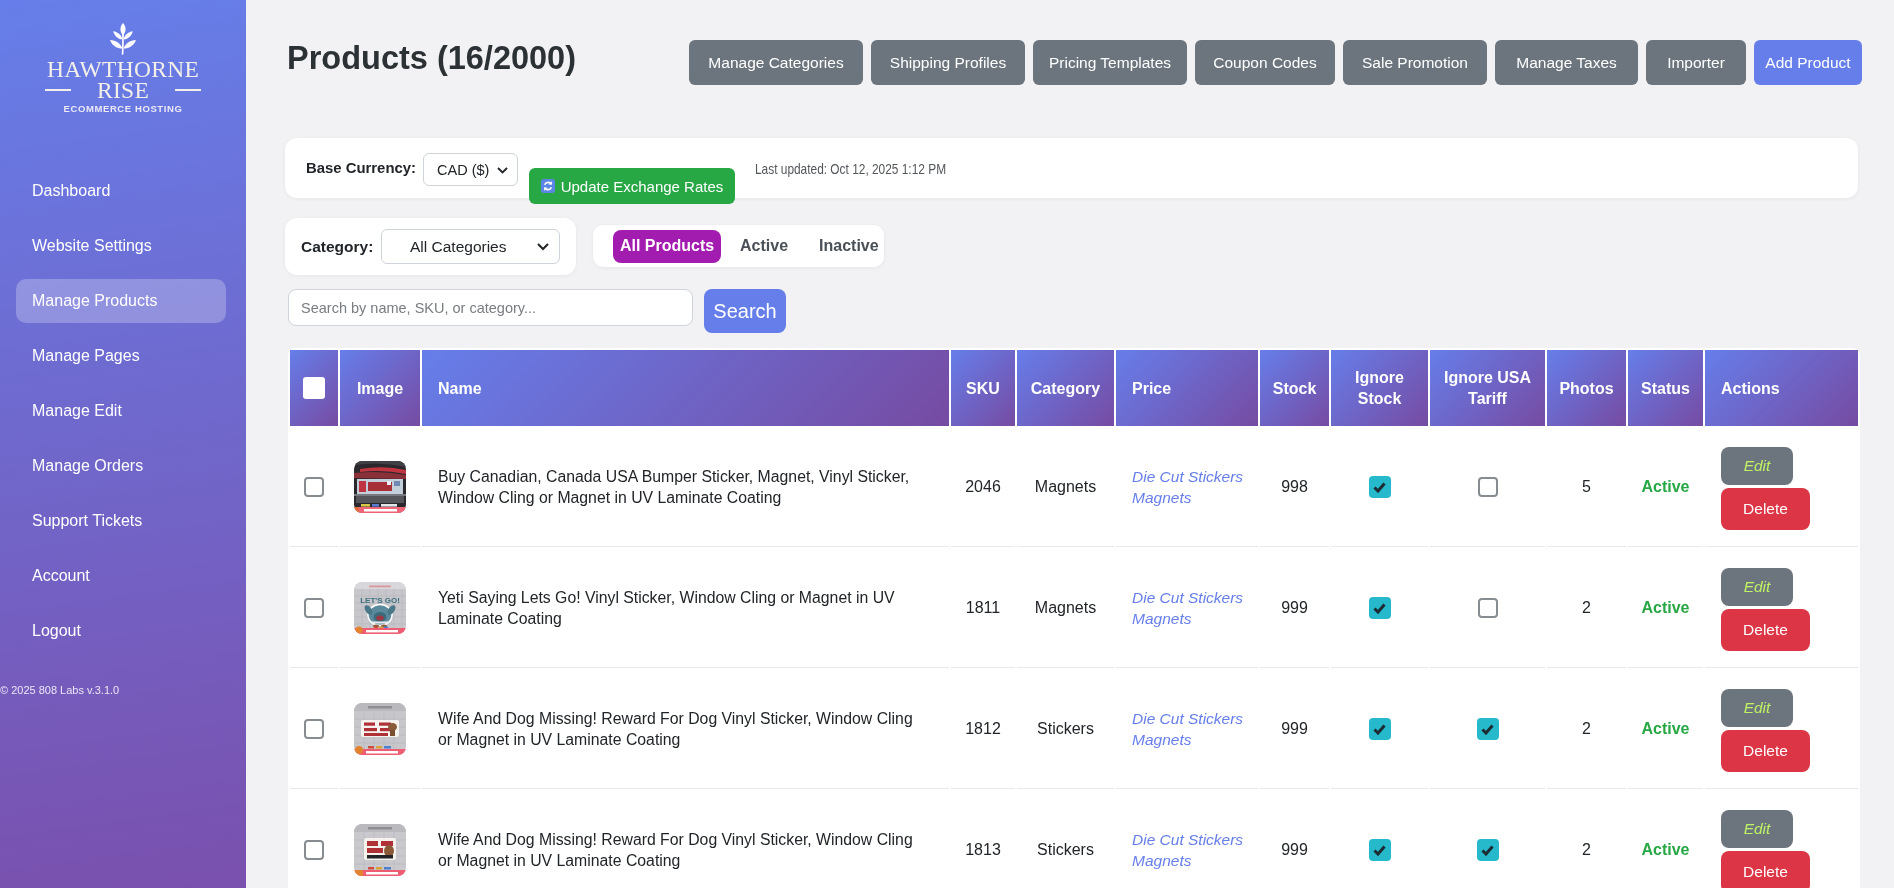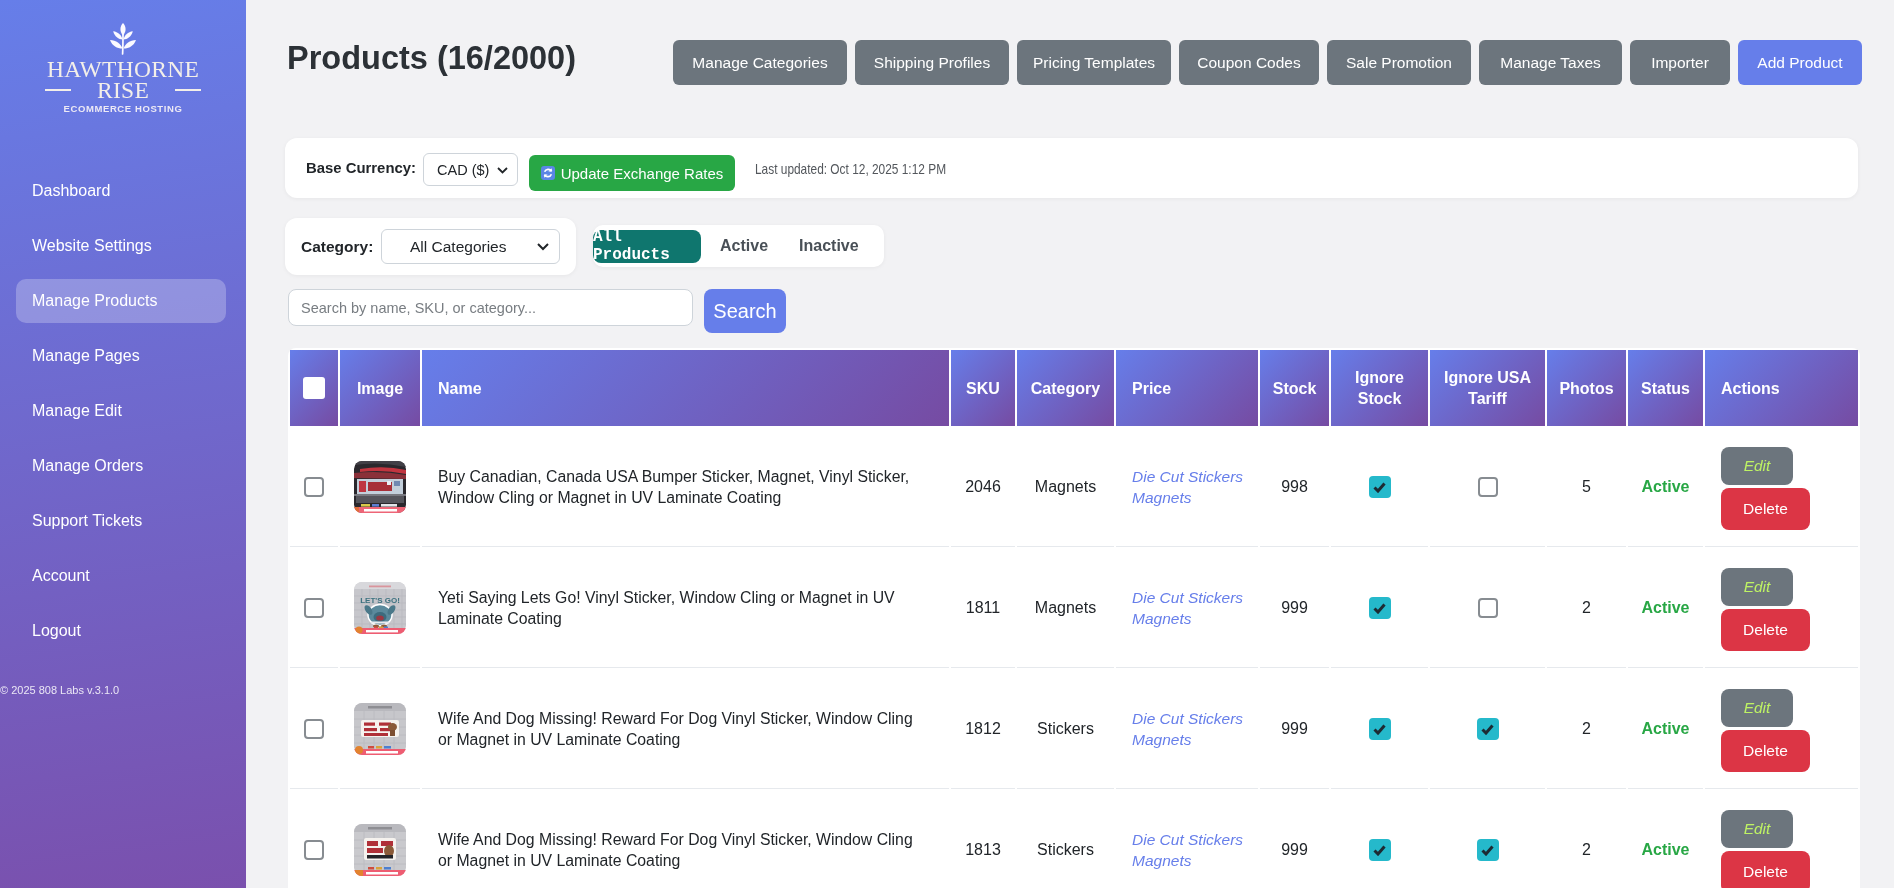--- a/index.html
+++ b/index.html
@@ -26,29 +26,29 @@
 .tbtn.blue { background:#667eea; }
 
 
 .card { position:absolute; background:#fff; border-radius:12px; box-shadow:0 1px 4px rgba(0,0,0,0.05); }
 #curcard { left:285px; top:138px; width:1573px; height:60px; }
 #curcard > * { position:absolute; }
 #curcard .lbl { font-weight:bold; font-size:15.5px; left:21px; top:21px; transform:scaleX(0.96); transform-origin:left center; }
 select { font-family:"Liberation Sans",sans-serif; font-size:15px; color:#212529; border:1px solid #ced4da; border-radius:6px; background:#fff; appearance:none; -webkit-appearance:none; }
 .chev { pointer-events:none; }
 #cursel { width:95px; height:33px; padding-left:13px; font-size:14.5px; }
-#greenbtn { left:244px; top:17px; width:206px; height:36px; background:#28a745; border-radius:6px; display:flex; align-items:center; justify-content:center; gap:6px; color:#fff; font-size:15px; }
+#greenbtn { left:244px; top:30px; width:206px; height:36px; background:#28a745; border-radius:6px; display:flex; align-items:center; justify-content:center; gap:6px; color:#fff; font-size:15px; }
 #lastupd { left:470px; top:23px; font-size:14.5px; color:#53575c; transform:scaleX(0.82); transform-origin:left center; white-space:nowrap; }
 
 #catcard { left:285px; top:218px; width:291px; height:57px; display:flex; align-items:center; }
 #catcard .lbl { font-weight:bold; font-size:15.5px; margin-left:16px; width:68px; flex:none; }
 #catsel { width:179px; height:35px; margin-left:12px; padding-left:28px; font-size:15.5px; }
 
 #tabs { left:593px; top:225px; width:291px; height:42px; display:flex; align-items:center; border-radius:10px; }
-#tabs .pill { width:108px; height:33px; margin-left:0; background:#0f766e; color:#fff; font-weight:bold; font-size:16px; border-radius:8px; display:flex; align-items:center; justify-content:center;font-family:Liberation Mono, monospace; }
+#tabs .pill { width:108px; height:33px; margin-left:20px; background:#a21caf; color:#fff; font-weight:bold; font-size:16px; border-radius:8px; display:flex; align-items:center; justify-content:center; }
 #tabs .t { font-size:16px; font-weight:bold; color:#495057; }
 #tabs .t1 { margin-left:19px; }
 #tabs .t2 { margin-left:31px; }
 
 #search { position:absolute; left:288px; top:289px; width:405px; height:37px; border:1px solid #ced4da; border-radius:8px; background:#fff; font-size:14.5px; padding-left:12px; color:#212529; font-family:"Liberation Sans",sans-serif; }
 #search::placeholder { color:#787d82; }
 #searchbtn { position:absolute; left:704px; top:289px; width:82px; height:44px; background:#667eea; border-radius:8px; color:#fff; font-size:20px; display:flex; align-items:center; justify-content:center; }
 
 
 #tbl { position:absolute; left:288px; top:348px; border-collapse:separate; border-spacing:2px; background:#fff; border-radius:8px 8px 0 0; }
@@ -104,21 +104,21 @@
 
 <div id="title">Products (16/2000)</div>
 <div id="topbtns">
   <div class="tbtn" style="width:174px">Manage Categories</div>
   <div class="tbtn" style="width:154px">Shipping Profiles</div>
   <div class="tbtn" style="width:154px">Pricing Templates</div>
   <div class="tbtn" style="width:140px">Coupon Codes</div>
   <div class="tbtn" style="width:144px">Sale Promotion</div>
   <div class="tbtn" style="width:143px">Manage Taxes</div>
   <div class="tbtn" style="width:100px">Importer</div>
-  <div class="tbtn blue" style="width:124px">Add Product</div>
+  <div class="tbtn blue" style="width:108px">Add Product</div>
 </div>
 
 <div class="card" id="curcard">
   <span class="lbl">Base Currency:</span>
   <div style="position:absolute;left:138px;top:15px;width:95px;height:17px">
     <select id="cursel"><option>CAD ($)</option></select>
     <svg class="chev" width="11" height="7" viewBox="0 0 11 7" style="position:absolute;right:10px;top:14px">
         <path d="M1 1 L5.5 5.5 L10 1" stroke="#212529" stroke-width="1.8" fill="none"></path>
       </svg>
   </div>

